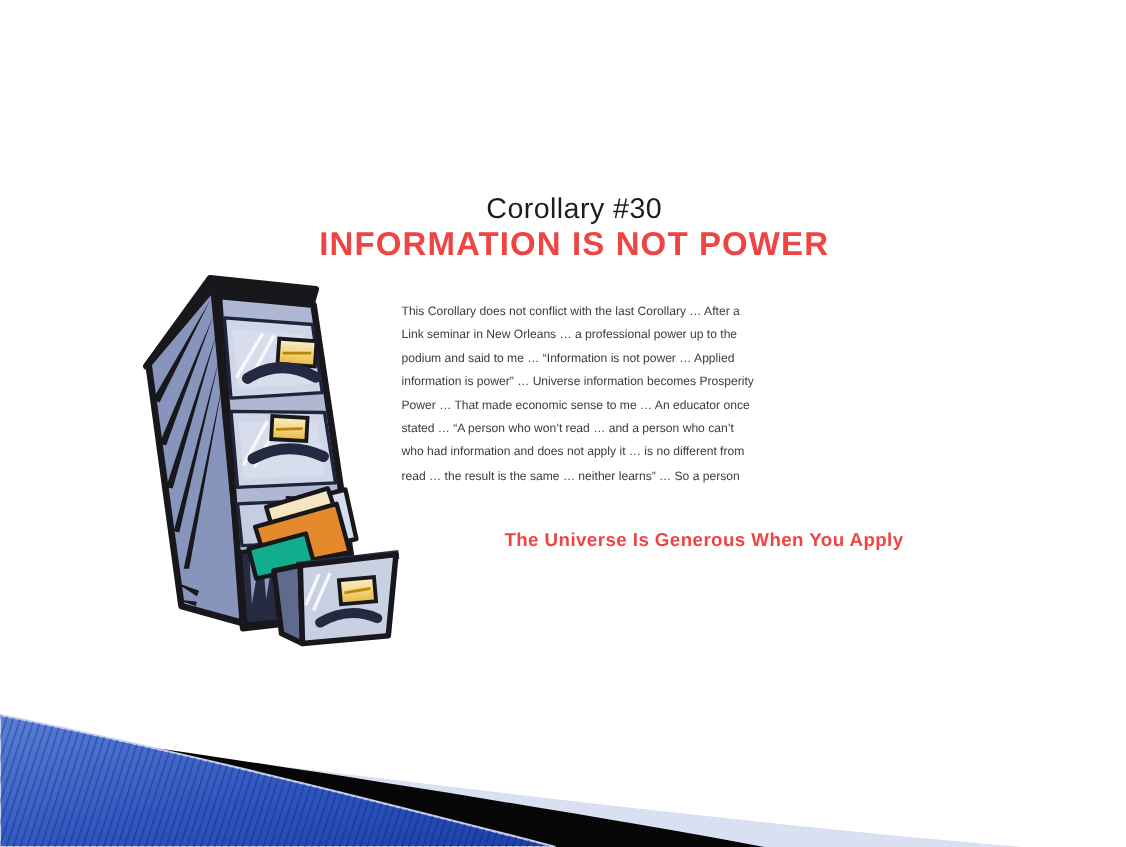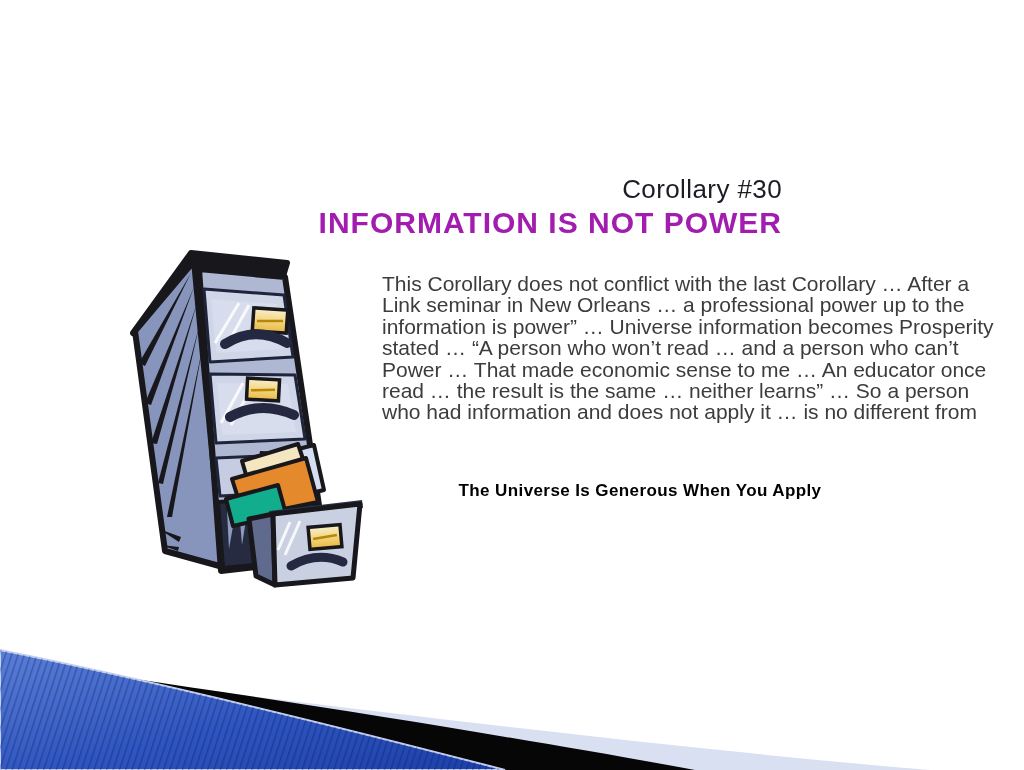--- a/index.html
+++ b/index.html
@@ -2,36 +2,36 @@
 <html><head>
 <meta charset="utf-8">
 <style>
   html,body{margin:0;padding:0;}
   body{
     width:1024px;height:770px;position:relative;overflow:hidden;
     background:#ffffff;
     font-family:"Liberation Sans",sans-serif;
   }
   .kicker-wrap{
-    position:absolute;left:262px;top:174px;width:520px;text-align:right;
+    position:absolute;left:262px;top:174px;width:520px;text-align:center;
   }
   .kicker{
     font-size:26px;line-height:31px;color:#1c1c24;letter-spacing:.4px;
   }
   .slide-title{
-    font-size:30px;line-height:35px;font-weight:bold;color:#a21caf;letter-spacing:1px;
+    font-size:30px;line-height:35px;font-weight:bold;color:#ef4444;letter-spacing:1px;
   }
   .body-text{
     position:absolute;left:365px;top:273px;width:560px;
-    font-size:21px;line-height:21.4px;color:#3c3c3c;margin-left:17px;
+    font-size:11px;line-height:21.4px;color:#3c3c3c;
   }
   .body-text div{white-space:nowrap;}
   .tagline{
     position:absolute;left:340px;top:481px;width:600px;text-align:center;
-    font-size:17px;font-weight:bold;color:#000000;letter-spacing:.4px;
+    font-size:17px;font-weight:bold;color:#ef4444;letter-spacing:.4px;
   }
   .cabinet{
     position:absolute;left:115px;top:245px;width:255px;height:345px;
   }
   .swoosh{
     position:absolute;left:0;top:630px;width:1024px;height:140px;
   }
 </style>
 </head>
 <body>
@@ -113,25 +113,26 @@
     <g transform="rotate(-5 210 292)">
       <rect x="194" y="281" width="32" height="22" fill="url(#goldg)" stroke="#17171c" stroke-width="3.5"></rect>
       <path d="M198,293 L222,291" stroke="#b8860b" stroke-width="2.5"></path>
     </g>
     <path d="M176,321 Q202,306 228,317" stroke="#242840" stroke-width="9" fill="none" stroke-linecap="round"></path>
   </svg>
 
   <div class="body-text">
     <div>This Corollary does not conflict with the last Corollary … After a</div>
     <div>Link seminar in New Orleans … a professional power up to the</div>
+    <div>podium and said to me … “Information is not power … Applied</div>
     <div>information is power” … Universe information becomes Prosperity</div>
+    <div>Power … That made economic sense to me … An educator once</div>
     <div>stated … “A person who won’t read … and a person who can’t</div>
-    <div>Power … That made economic sense to me … An educator once</div>
+    <div>who had information and does not apply it … is no different from</div>
     <div>read … the result is the same … neither learns” … So a person</div>
-    <div>who had information and does not apply it … is no different from</div>
   </div>
 
   <div class="tagline">The Universe Is Generous When You Apply</div>
 
   <svg class="swoosh" viewBox="0 0 1024 140" preserveAspectRatio="none" aria-hidden="true">
     <defs>
       <linearGradient id="blueg" x1="0" y1="0" x2="1" y2="1">
         <stop offset="0" stop-color="#5b80d8"></stop>
         <stop offset="0.55" stop-color="#2e55c0"></stop>
         <stop offset="1" stop-color="#1c3fa8"></stop>

